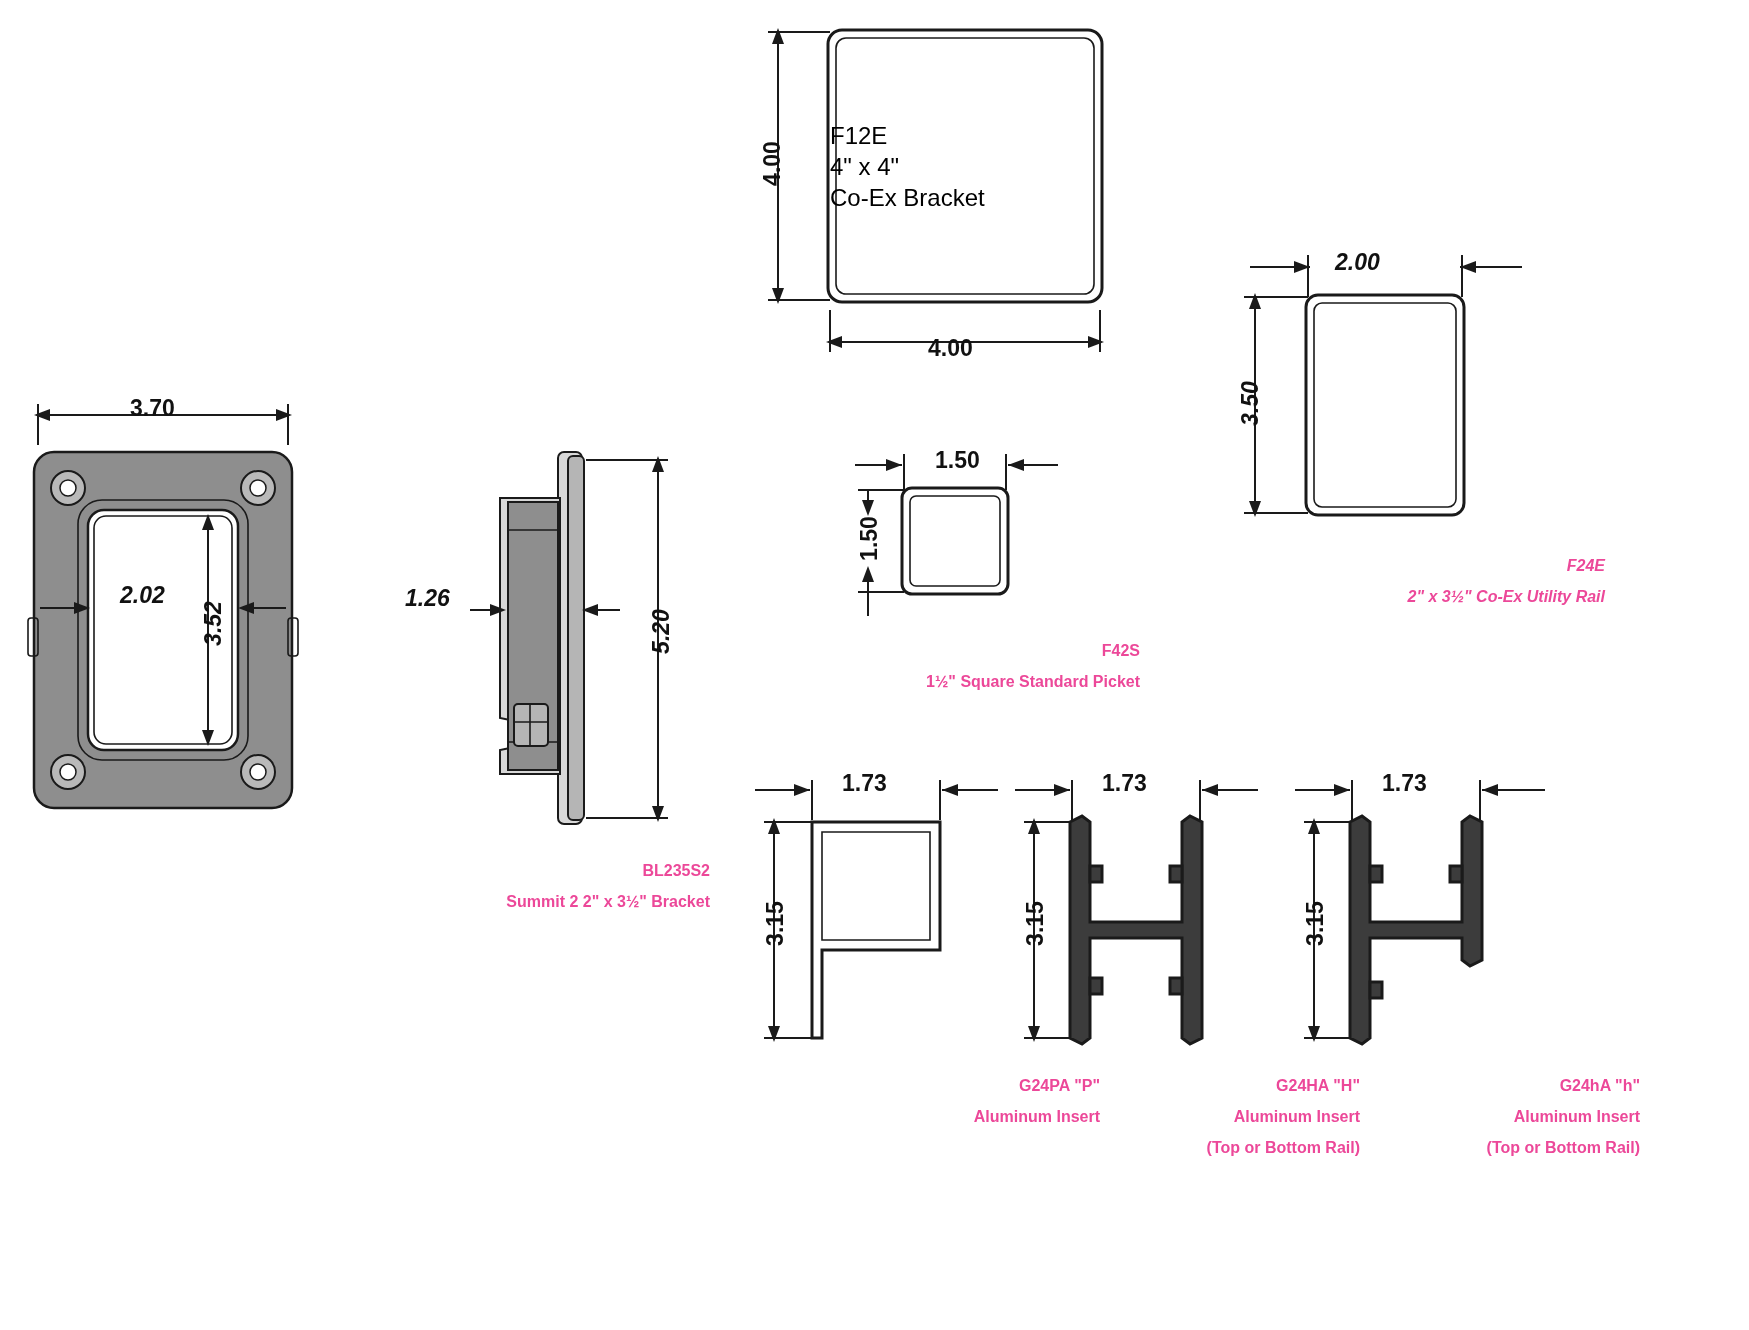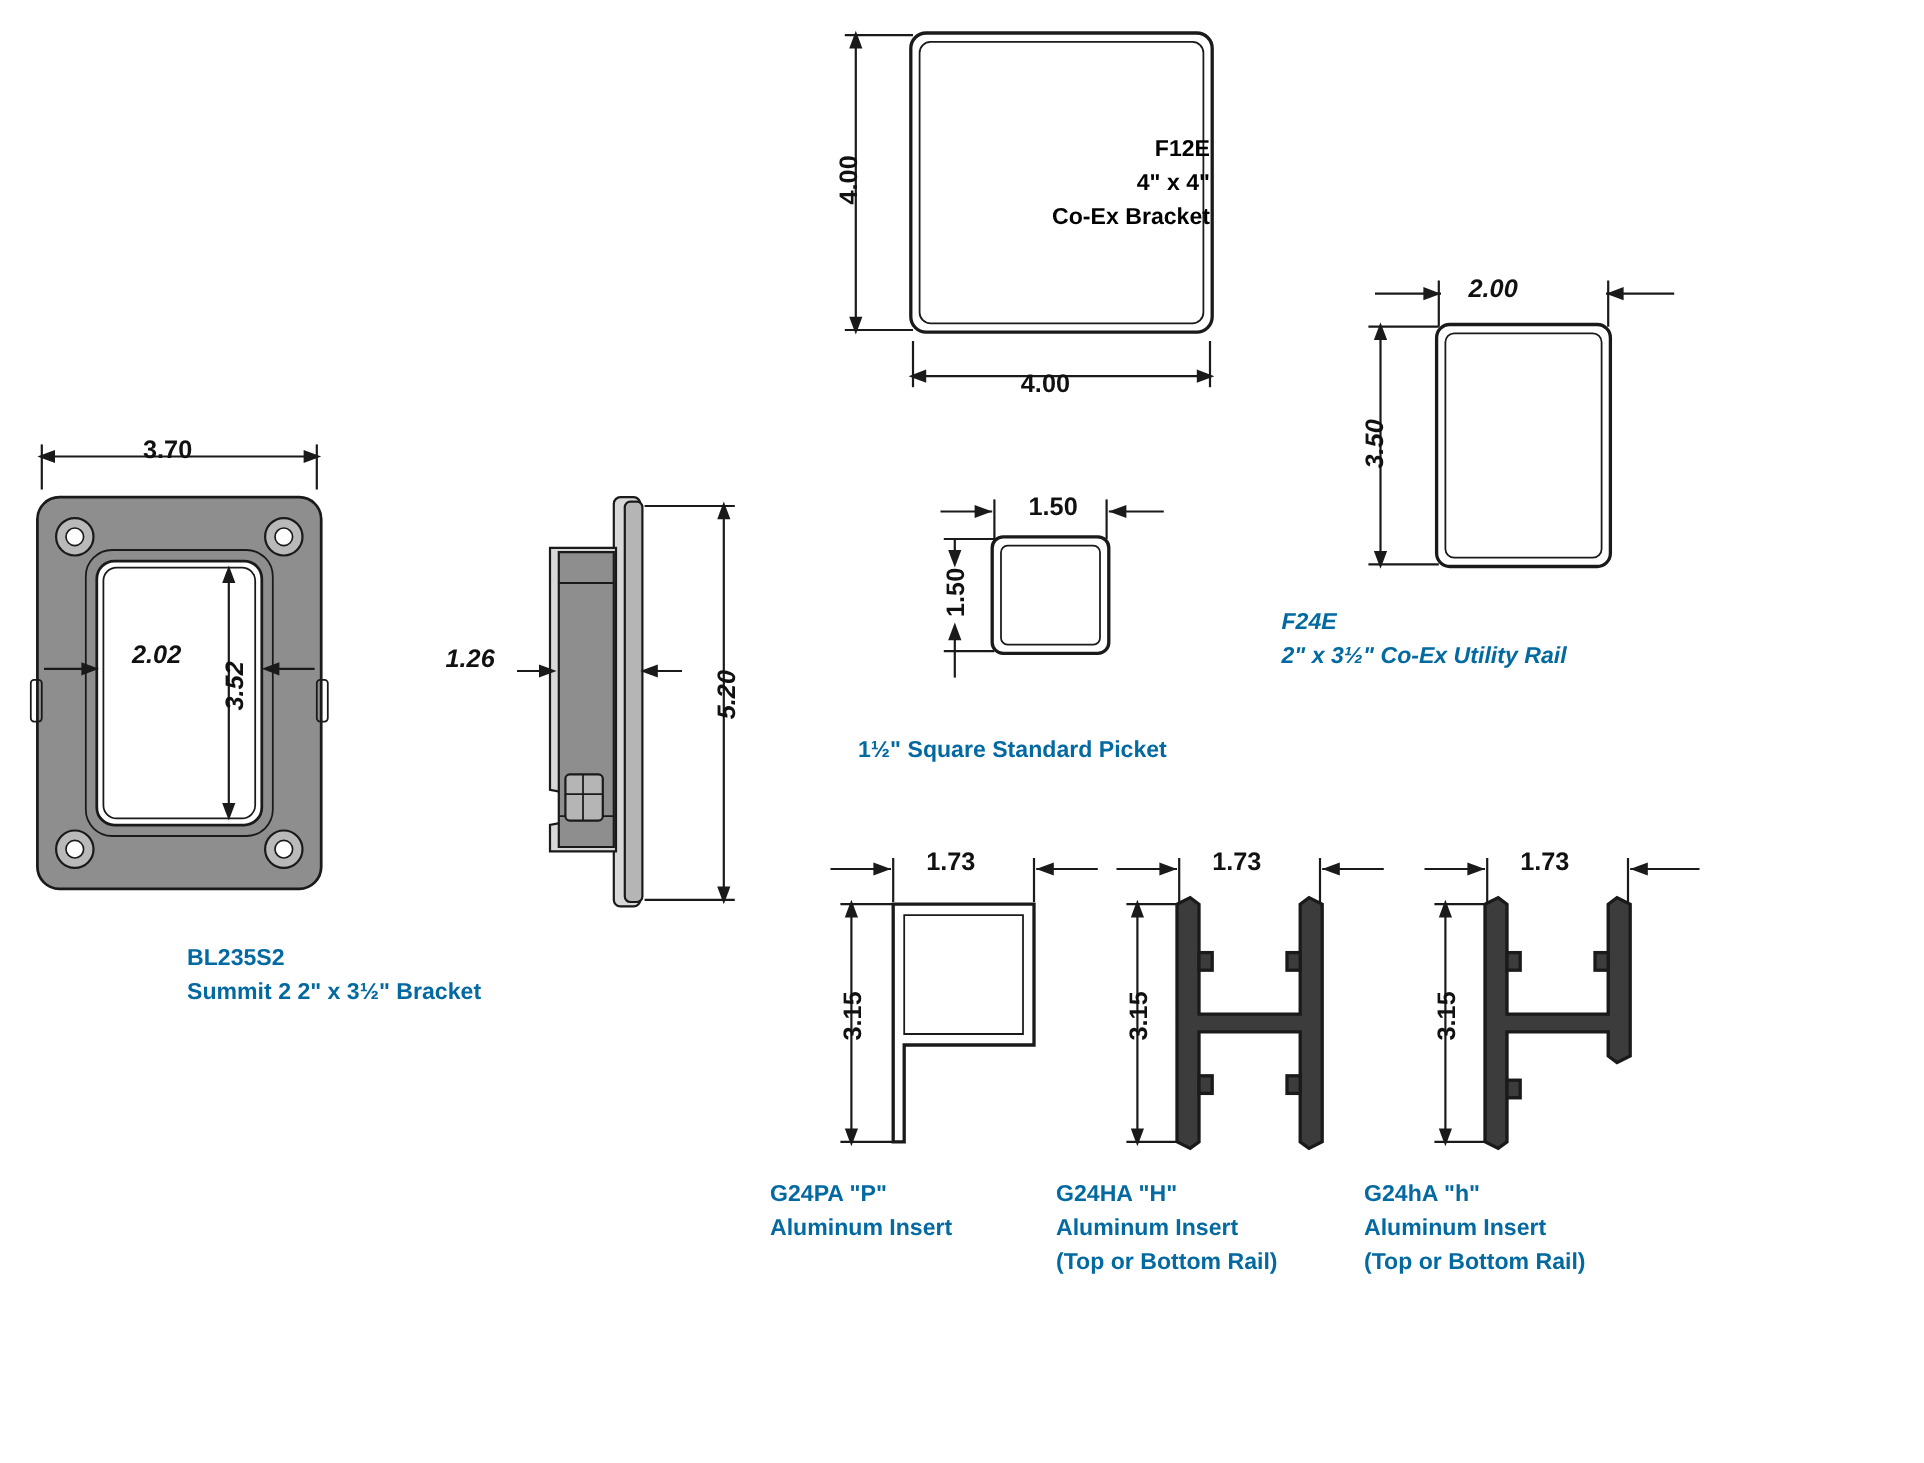--- a/index.html
+++ b/index.html
@@ -19,46 +19,46 @@
     position: absolute;
     left: 0; top: 0;
     width: 1749px;
     height: 1330px;
   }
   .part {
     position: absolute;
   }
   .caption {
     position: absolute;
-    text-align: left;
+    text-align: right;
     font-weight: bold;
-    font-size: 21px;
+    font-size: 16px;
     line-height: 31px;
-    color: #0369a1;
+    color: #ec4899;
     white-space: nowrap;
   }
   .dimtext {
     position: absolute;
     font-weight: bold;
     font-size: 23px;
     color: #111;
     white-space: nowrap;
   }
   .dimtext.vert {
     transform-origin: center center;
     transform: rotate(-90deg);
   }
   .dimtext.ital {
     font-style: italic;
   }
   .label-in {
     position: absolute;
-    text-align: right;
-    font-weight: bold;
-    font-size: 21px;
+    text-align: left;
+    font-weight: normal;
+    font-size: 24px;
     line-height: 31px;
     white-space: nowrap;
   }
   svg { overflow: visible; }
   .ln { stroke: #1a1a1a; stroke-width: 2; fill: none; }
   .thin { stroke: #1a1a1a; stroke-width: 1.6; fill: none; }
   .profile { stroke: #1a1a1a; stroke-width: 3; fill: #ffffff; }
   .profile-dark { stroke: #1a1a1a; stroke-width: 3; fill: #3c3c3c; }
   .bracket-face { fill: #8e8e8e; stroke: #1a1a1a; stroke-width: 2.5; }
   .bracket-inner { fill: #ffffff; stroke: #1a1a1a; stroke-width: 2.5; }
@@ -148,20 +148,21 @@
         <line x1="8" y1="130" x2="8" y2="176"></line>
         <path d="M8 126 L2 142 L14 142 Z" fill="#1a1a1a" stroke="none"></path>
         <line x1="-2" y1="50" x2="44" y2="50"></line>
         <line x1="-2" y1="152" x2="44" y2="152"></line>
       </g>
       <rect class="profile" x="42" y="48" width="106" height="106" rx="10" ry="10"></rect>
       <rect class="thin" x="50" y="56" width="90" height="90" rx="6" ry="6"></rect>
     </svg>
     <div class="dimtext" style="left:75px; top:7px;">1.50</div>
     <div class="dimtext vert" style="left:-36px; top:85px; width:90px; text-align:center;">1.50</div>
+    <div class="caption" style="left:-80px; top:195px; width:360px;">F42S</div>
     <div class="caption" style="left:-80px; top:226px; width:360px;">1½" Square Standard Picket</div>
   </div>
 
   <div class="part" style="left:20px; top:390px;">
     <svg width="330" height="450">
 
       <g class="ln">
         <line x1="18" y1="25" x2="268" y2="25"></line>
         <path d="M14 25 L30 19 L30 31 Z" fill="#1a1a1a" stroke="none"></path>
         <path d="M272 25 L256 19 L256 31 Z" fill="#1a1a1a" stroke="none"></path>

